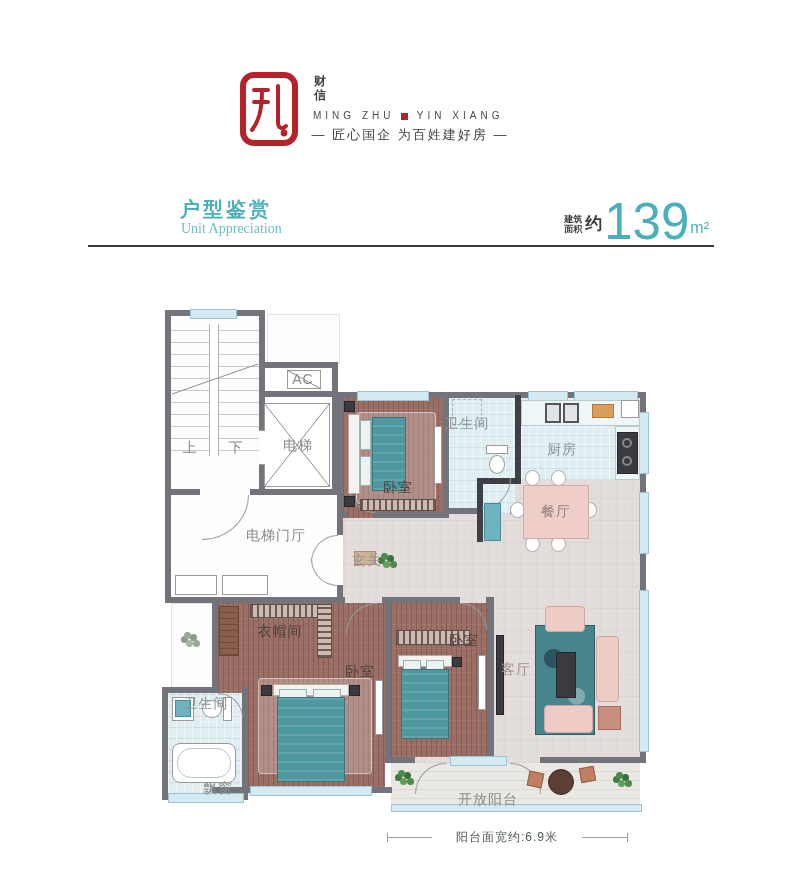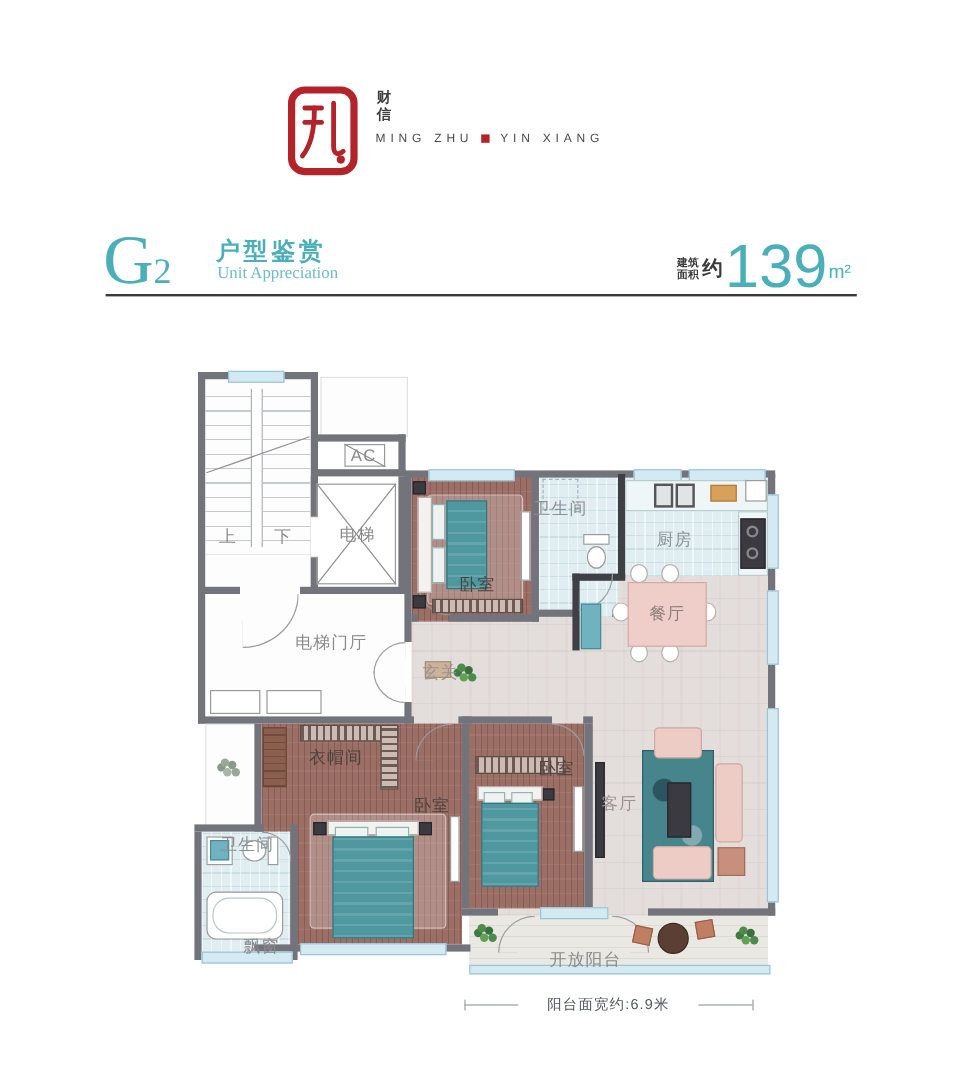--- a/index.html
+++ b/index.html
@@ -102,22 +102,22 @@
     </svg>
   </div>
   <div class="abs brand-small">
     <div>财信</div>
   </div>
   <div class="abs brand-latin">
     <span>MING ZHU</span>
     <span class="red-sq"></span>
     <span>YIN XIANG</span>
   </div>
-
-  <div class="abs gcode"><span class="g">G</span><span class="g2">2</span></div>
+  <div class="abs tagline">— 匠心国企 为百姓建好房 —</div>
+
   <div class="abs sec-cn">户型鉴赏</div>
   <div class="abs sec-en">Unit Appreciation</div>
   <div class="abs area-wrap">
     <div class="area-pre">
       <div>建筑</div>
       <div>面积</div>
     </div>
     <div class="area-approx">约</div>
     <div class="area-num">139</div>
     <div class="area-unit">m²</div>

